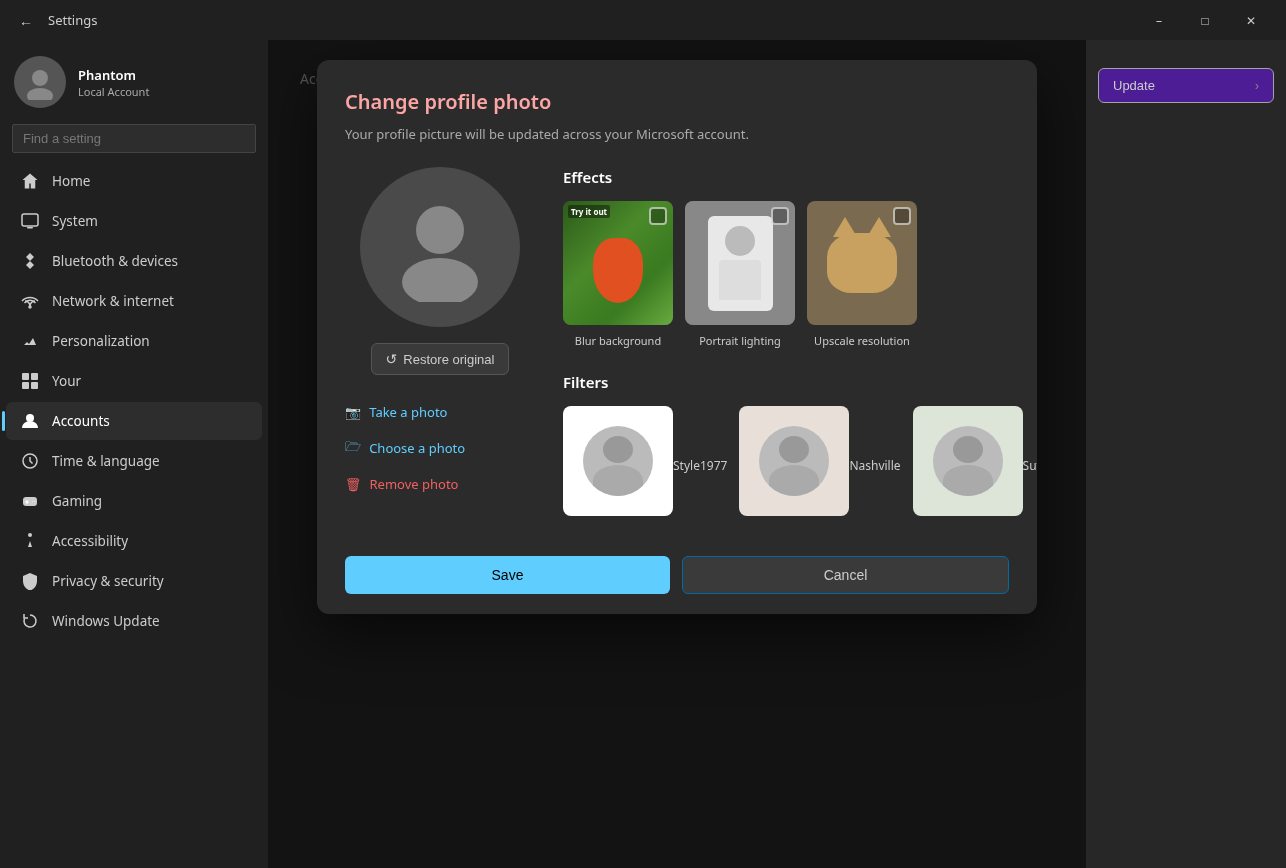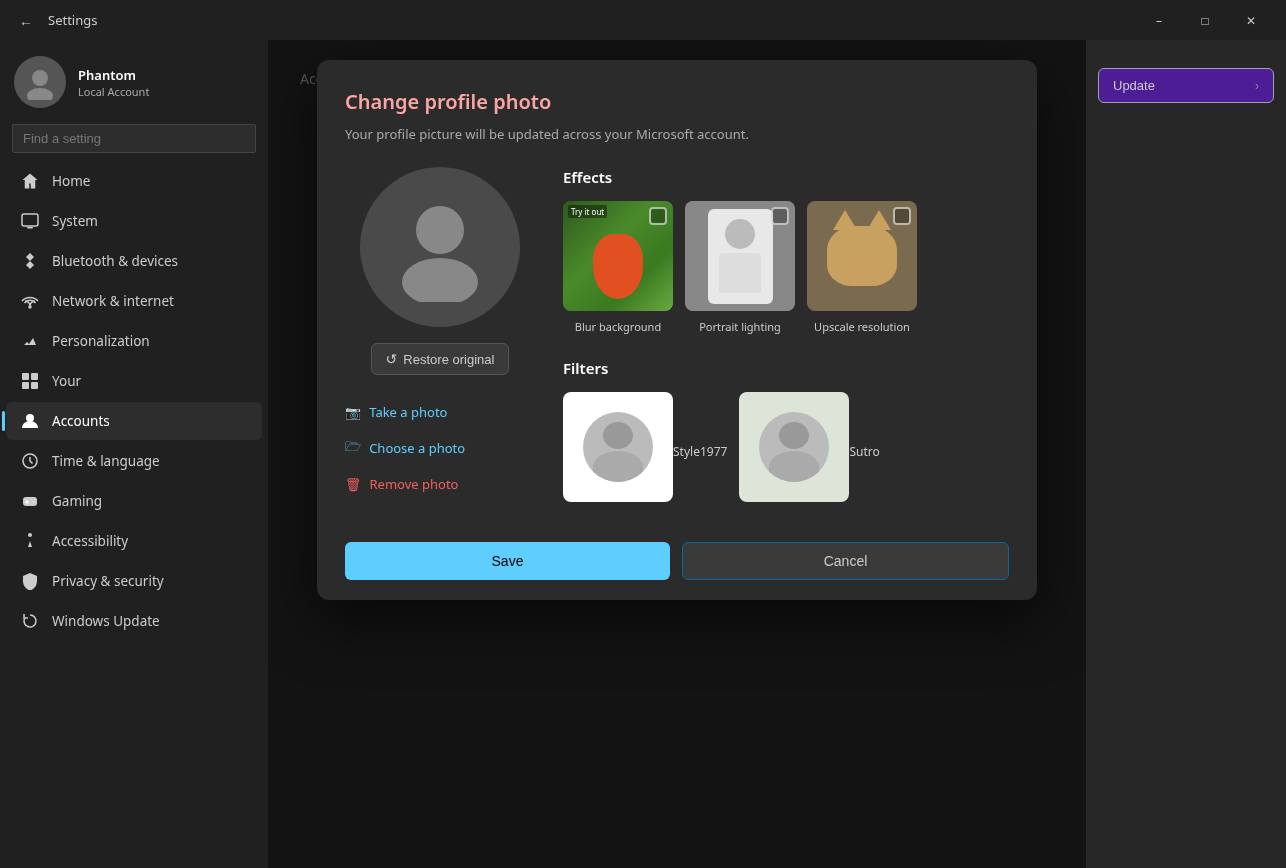--- a/index.html
+++ b/index.html
@@ -262,26 +262,27 @@
       gap: 12px;
       margin-bottom: 24px;
     }
     .effect-card {
       display: flex;
       flex-direction: column;
       align-items: center;
       cursor: pointer;
     }
     .effect-thumb {
-      width: 110px; height: 110px;
+      width: 110px; height: 124px;
       border-radius: 8px;
       overflow: hidden;
       position: relative;
       background: #555;
       margin-bottom: 8px;
+      font-weight: bold;
     }
     .effect-thumb-checkbox {
       position: absolute;
       top: 6px; right: 6px;
       width: 18px; height: 18px;
       border-radius: 4px;
       border: 2px solid rgba(255,255,255,0.6);
       background: rgba(0,0,0,0.3);
     }
     .effect-label {
@@ -703,20 +704,29 @@
                 <div class="filter-card">
                   <div class="filter-thumb">
                     <div class="filter-avatar">
                       <div class="filter-avatar-head"></div>
                       <div class="filter-avatar-body"></div>
                     </div>
                   </div>
                   <span class="filter-label">Style1977</span>
                 </div>
                 <div class="filter-card">
+                  <div class="filter-thumb" style="background:#e8e0d8;">
+                    <div class="filter-avatar">
+                      <div class="filter-avatar-head"></div>
+                      <div class="filter-avatar-body"></div>
+                    </div>
+                  </div>
+                  <span class="filter-label">Nashville</span>
+                </div>
+                <div class="filter-card">
                   <div class="filter-thumb" style="background:#dde4d8;">
                     <div class="filter-avatar">
                       <div class="filter-avatar-head"></div>
                       <div class="filter-avatar-body"></div>
                     </div>
                   </div>
                   <span class="filter-label">Sutro</span>
                 </div>
               </div>
             </div>

